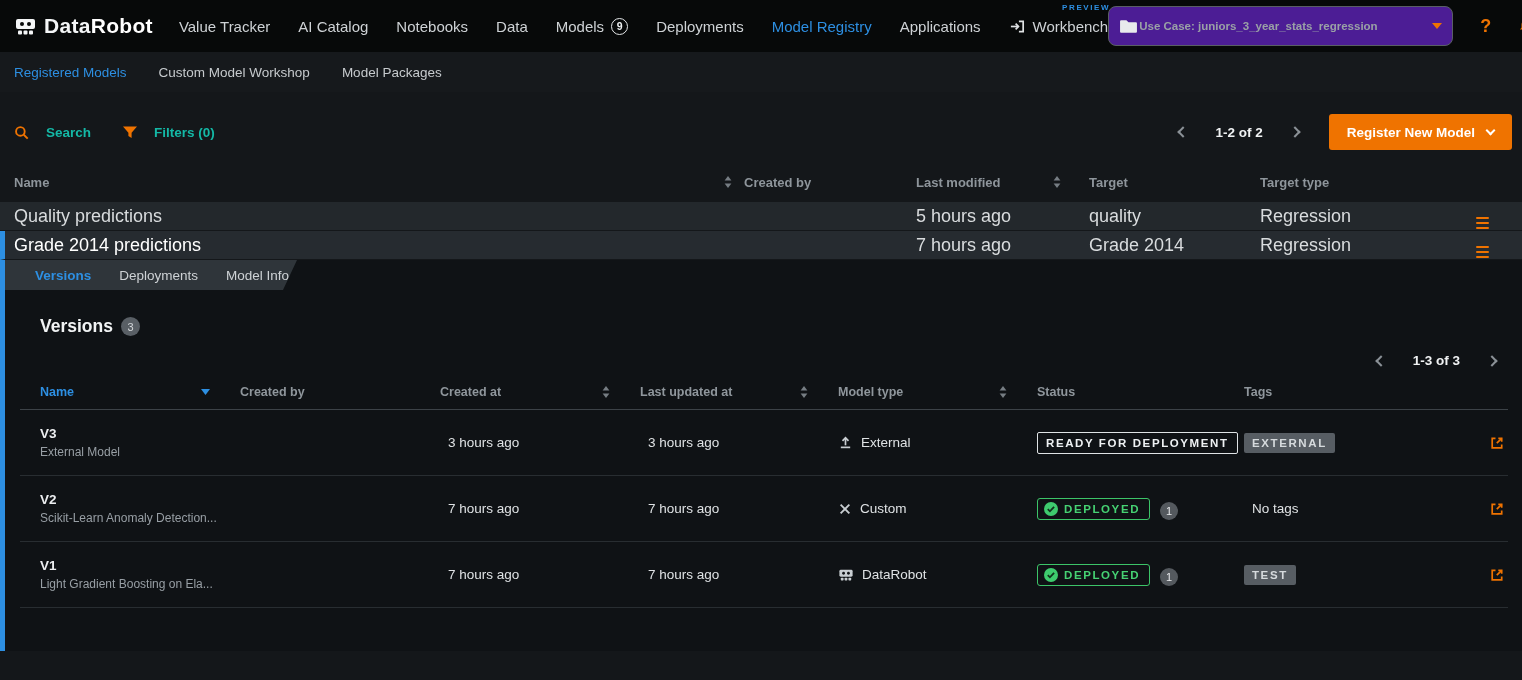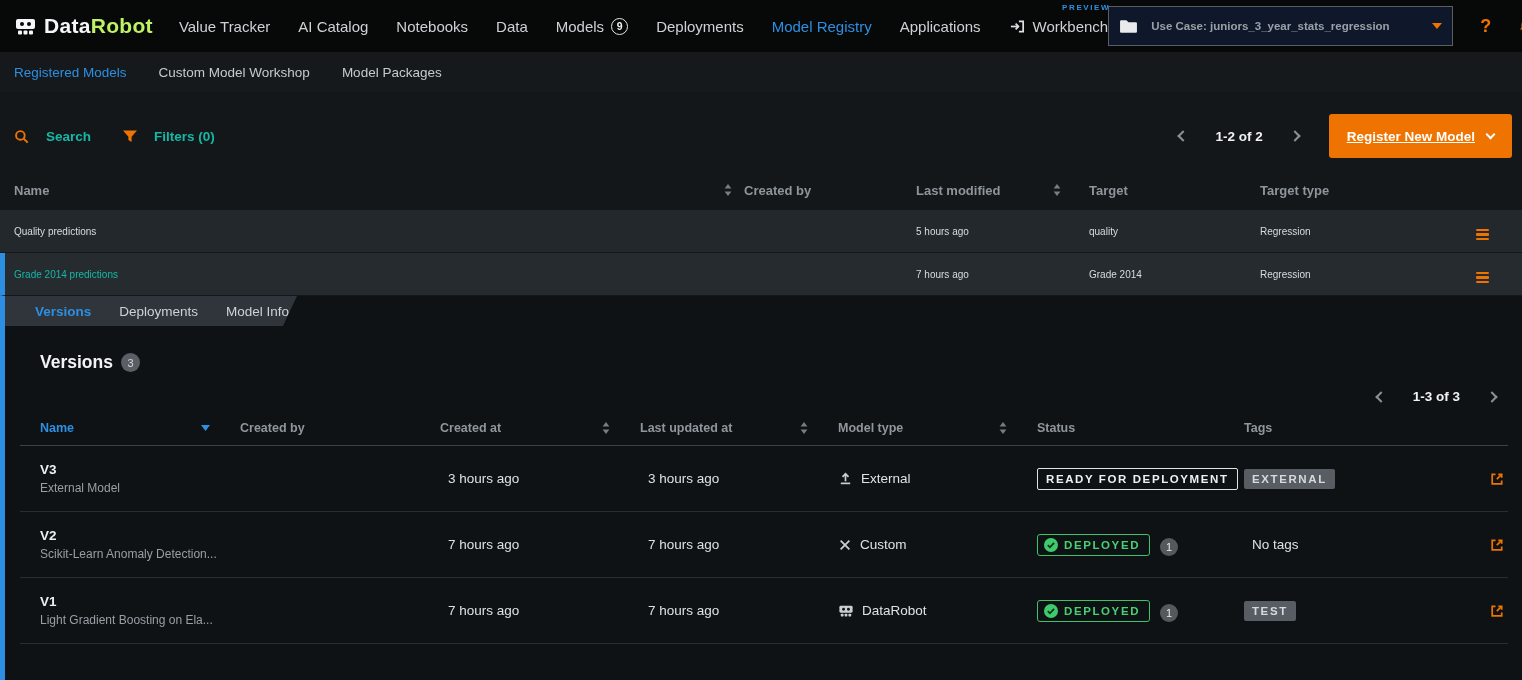--- a/index.html
+++ b/index.html
@@ -6,33 +6,33 @@
   html,body { margin:0; padding:0; }
   body {
     width:1522px; height:680px; overflow:hidden;
     background:#14171a; color:#dfe2e4;
     font-family:"Liberation Sans", sans-serif;
   }
   
   .topnav { height:52px; background:#070909; display:flex; align-items:center; padding:0 14px; }
   .logo { display:flex; align-items:center; gap:7px; margin-right:26px; cursor:pointer; }
   .logo-text { font-size:21px; font-weight:bold; letter-spacing:.3px; }
-  .logo-data { color:#f4f6f7; } .logo-robot { color:#bef264;text-align:center; }
+  .logo-data { color:#f4f6f7; } .logo-robot { color:#ffffff;text-align:center; }
   .nav-items { display:flex; align-items:center; gap:28px; font-size:15px; color:#ced2d5; }
   .nav-item { cursor:pointer; display:flex; align-items:center; gap:7px; white-space:nowrap; }
   .nav-item.active { color:#2d8fe2; }
   .models-badge { width:17px; height:17px; border:1.5px solid #e4e7e9; border-radius:50%;
     display:inline-flex; align-items:center; justify-content:center;
     font-size:10.5px; font-weight:bold; color:#eef1f2; background:#070909; }
   .workbench { position:relative; }
   .preview-label { position:absolute; top:-15px; right:-2px; font-size:8px; font-weight:bold;
     letter-spacing:1.6px; color:#2d8fe2; }
   .topnav-right { margin-left:auto; display:flex; align-items:center; }
-  .usecase { display:flex; align-items:center; gap:13px; border:1px solid #5a5f64; border-radius:0;
-    background:#0f172a; padding:4px 10px; width:345px; height:40px; cursor:pointer; }
+  .usecase { display:flex; align-items:center; gap:1px; border:1px solid #5a5f64; border-radius:8px;
+    background:#4c1d95; padding:4px 10px; width:345px; height:40px; cursor:pointer; }
   .usecase-lines { flex:1; min-width:0; line-height:1.25; }
   .usecase-label { font-size:11.5px; font-weight:bold; color:#9aa1a6; white-space:nowrap; }
   .usecase-value { font-size:13.5px; color:#eef0f2; white-space:nowrap; }
   .tri-down { width:0; height:0; border-left:5px solid transparent; border-right:5px solid transparent;
     border-top:6px solid #ef7300; }
   .icon-btn { margin-left:27px; cursor:pointer; display:flex; align-items:center; }
   .help-glyph { color:#ef7300; font-weight:bold; font-size:18px; }
   
   .subnav { height:40px; background:#16191c; display:flex; align-items:center; gap:32px;
     padding:0 14px; font-size:13.5px; color:#c6cacd; }
@@ -41,36 +41,36 @@
   
   .toolbar { display:flex; align-items:center; padding:22px 10px 12px 14px; }
   .tool { display:flex; align-items:center; gap:17px; color:#14b8a6; font-weight:bold;
     font-size:13.5px; margin-right:32px; cursor:pointer; }
   .pager { display:flex; align-items:center; gap:28px; }
   .toolbar .pager { margin-left:auto; margin-right:30px; }
   .pager-text { font-weight:bold; font-size:13.5px; color:#f0f2f3; }
   .chev { display:inline-block; width:8px; height:8px; border-color:#8b9197; cursor:pointer; }
   .chev-l { border-left:2px solid #8b9197; border-bottom:2px solid #8b9197; transform:rotate(45deg); }
   .chev-r { border-right:2px solid #8b9197; border-top:2px solid #8b9197; transform:rotate(45deg); }
-  .register-btn { background:#ef7300; color:#fff; font-weight:bold; font-size:13.5px; height:44px;
+  .register-btn { background:#ef7300; color:#fff; font-weight:bold; font-size:13.5px; height:36px;
     padding:0 18px; border:none; border-radius:3px; display:flex; align-items:center; gap:12px;
-    cursor:pointer; font-family:inherit;text-decoration:underline; }
+    cursor:pointer; font-family:inherit; }
   .btn-chev { width:7px; height:7px; border-right:2px solid #fff; border-bottom:2px solid #fff;
     transform:rotate(45deg); margin-top:-4px; }
   
   .m-grid { display:grid; grid-template-columns:1fr 172px 173px 171px 216px 46px; align-items:center; }
   .m-header { height:40px; color:#8e959b; font-weight:bold; font-size:13px; }
   .m-header .cell-sort { display:flex; align-items:center; justify-content:space-between; }
   .m-header > :first-child { padding-left:14px; padding-right:12px; }
   .m-header .lm { padding-right:28px; }
-  .m-row { height:43px; background:#23282c; font-size:10px; color:#d9dcde; border-bottom:1px solid #14171a; cursor:pointer; }
+  .m-row { height:29px; background:#23282c; font-size:18px; color:#d9dcde; border-bottom:1px solid #14171a; cursor:pointer; }
   .m-row > :first-child { padding-left:14px; }
   .m-row.selected { background:#262b30; border-left:5px solid #2d8fe2; }
   .m-row.selected > :first-child { padding-left:9px; }
-  .name-link { color:#14b8a6; }
+  .name-link { color:#ffffff; }
   .pill { background:#7a8085; border-radius:3px; filter:blur(5px); opacity:.9; }
   .pill-sm { width:143px; height:21px; }
   .pill-lg { width:175px; height:24px; }
   .hamburger { display:inline-flex; flex-direction:column; gap:2.5px; cursor:pointer; }
   .hamburger i { width:13px; height:2.2px; background:#ef7300; border-radius:1px; }
   
   .panel { background:#0f1215; border-left:5px solid #2d8fe2; height:391px; }
   .tabstrip { height:30px; width:292px; background:#2f353a; display:flex; align-items:center; gap:28px;
     padding-left:30px; font-size:13.5px; color:#ced2d5;
     clip-path:polygon(0 0, 100% 0, calc(100% - 14px) 100%, 0 100%); }

